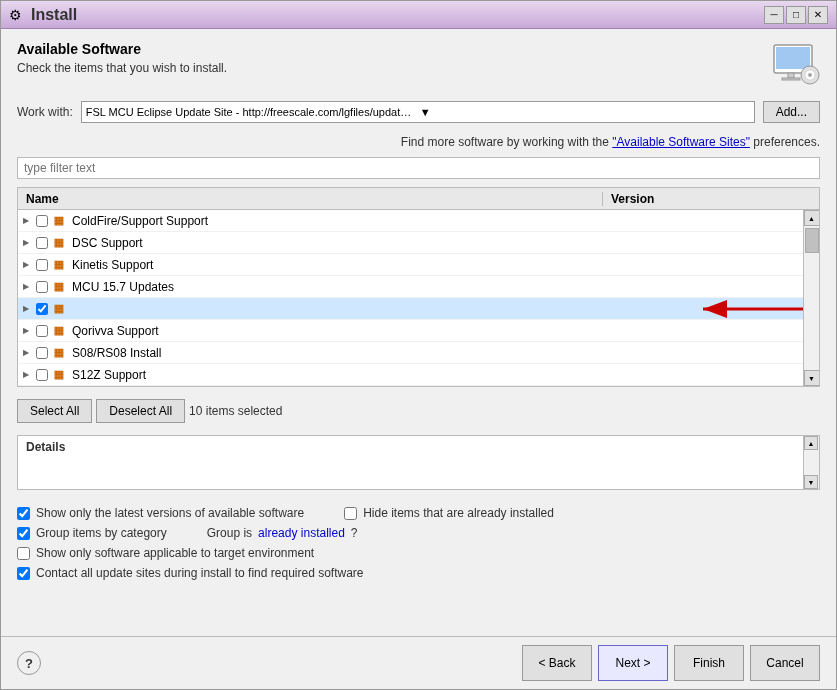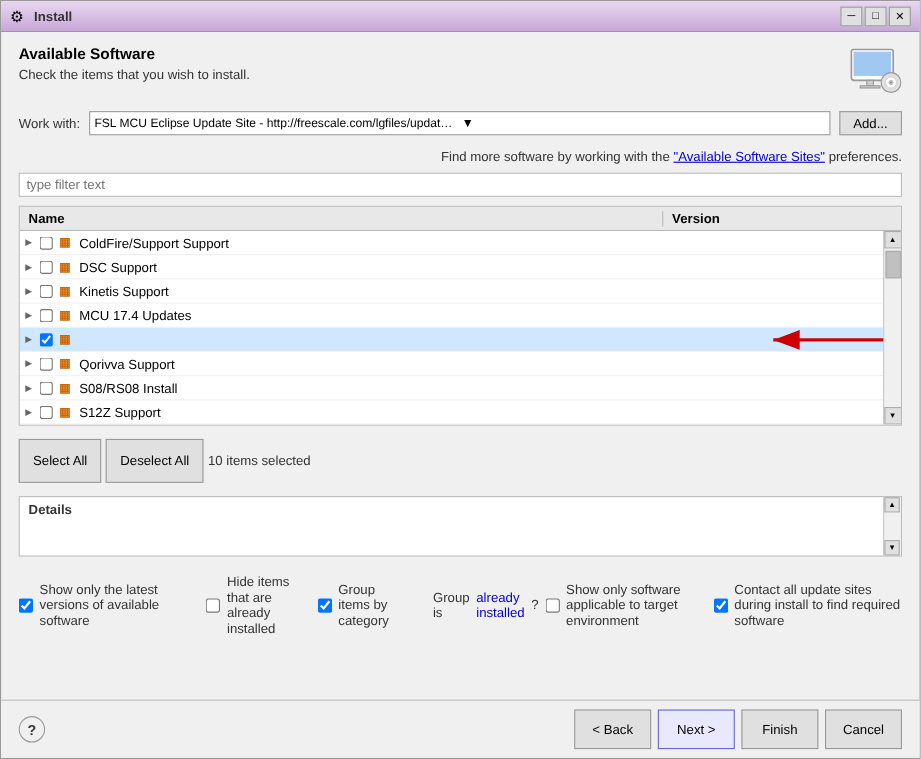--- a/index.html
+++ b/index.html
@@ -30,21 +30,21 @@
       border-bottom: 1px solid #a080b0;
     }
     .title-bar-icon {
       width: 16px;
       height: 16px;
       margin-right: 6px;
       font-size: 14px;
     }
     .title-bar-text {
       flex: 1;
-      font-size: 12px;
+      font-size: 16px;
       font-weight: bold;
       color: #333;
     }
     .title-bar-buttons {
       display: flex;
       gap: 2px;
     }
     .title-btn {
       width: 20px;
       height: 18px;
@@ -226,40 +226,40 @@
     .row-selected {
       background: #d0e8ff;
     }
     .buttons-row {
       display: flex;
       align-items: center;
       gap: 4px;
       padding: 4px 0;
     }
     .btn {
-      height: 40px;
+      height: 24px;
       padding: 0 12px;
       border: 1px solid #999;
       background: #e0e0e0;
       cursor: pointer;
       font-size: 12px;
     }
     .items-selected-label {
       font-size: 12px;
       color: #333;
       margin-left: 0;
     }
     .details-label {
       font-size: 12px;
       font-weight: bold;
       color: #333;
     }
     .options-section {
       display: flex;
-      flex-direction: row;
+      flex-direction: column;
       gap: 6px;
       padding: 8px 0 4px 0;
     }
     .options-row {
       display: flex;
       gap: 40px;
     }
     .option-item {
       display: flex;
       align-items: center;
@@ -500,21 +500,21 @@
             <span class="row-label">Kinetis Support</span>
             <span class="row-version"></span>
           </div>
 
           <div class="table-row">
             <span class="row-expand">▶</span>
             <span class="row-check">
                 <input type="checkbox" style="">
               </span>
             <span class="row-icon">▦</span>
-            <span class="row-label">MCU 17.4 Updates</span>
+            <span class="row-label">MCU 15.7 Updates</span>
             <span class="row-version"></span>
           </div>
 
           <div class="table-row row-selected" style="position:relative;">
             <span class="row-expand">▶</span>
             <span class="row-check">
                 <input type="checkbox" checked="" style="">
               </span>
             <span class="row-icon">▦</span>
             <span class="row-version"></span>

